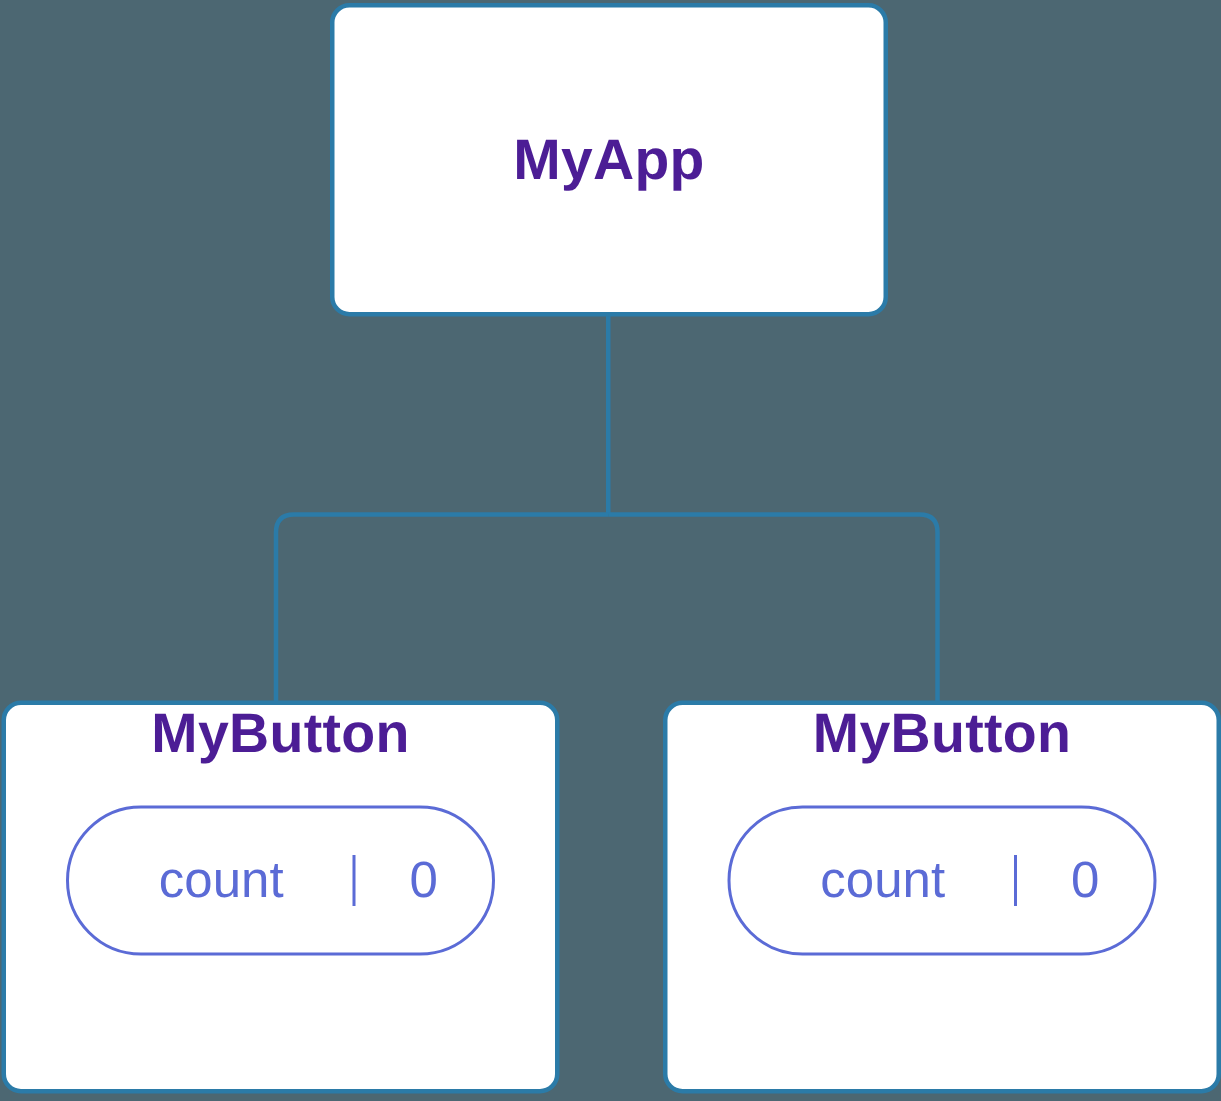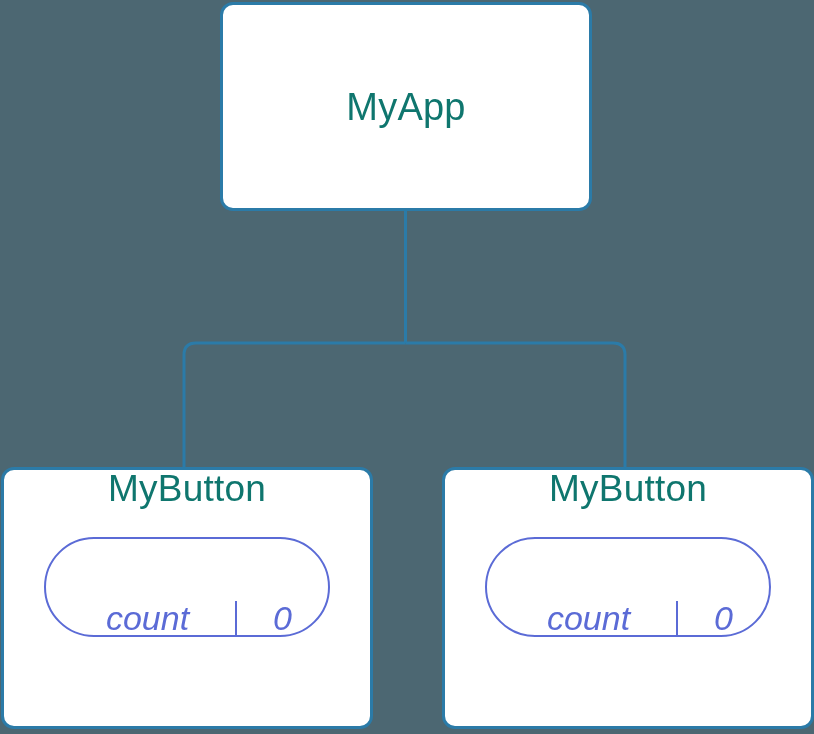--- a/index.html
+++ b/index.html
@@ -51,42 +51,41 @@
   }
   .node-child {
     top: 467px;
     width: 372px;
     height: 262px;
   }
   .node-child-left  { left: 1px; }
   .node-child-right { left: 442px; }
 
   .node-title {
-    color: #0f766e;
+    color: #4c1d95;
     font-size: 37px;
-    font-weight: 400;
+    font-weight: 700;
     letter-spacing: 0.2px;
     line-height: 1;
     white-space: nowrap;
     text-align: right;
   }
   .node-root .node-title { font-size: 38px; }
 
   
   .pill {
     margin-top: 30px;
     box-sizing: border-box;
     display: flex;
-    align-items: flex-end;
+    align-items: center;
     height: 100px;
     border: 2px solid #5b6bd6;
     border-radius: 52px;
     background: transparent;
     overflow: hidden;
-    font-style: italic;
   }
   .pill-key,
   .pill-val {
     display: flex;
     align-items: center;
     justify-content: center;
     color: #5b6bd6;
     font-size: 34px;
     line-height: 1;
     white-space: nowrap;

